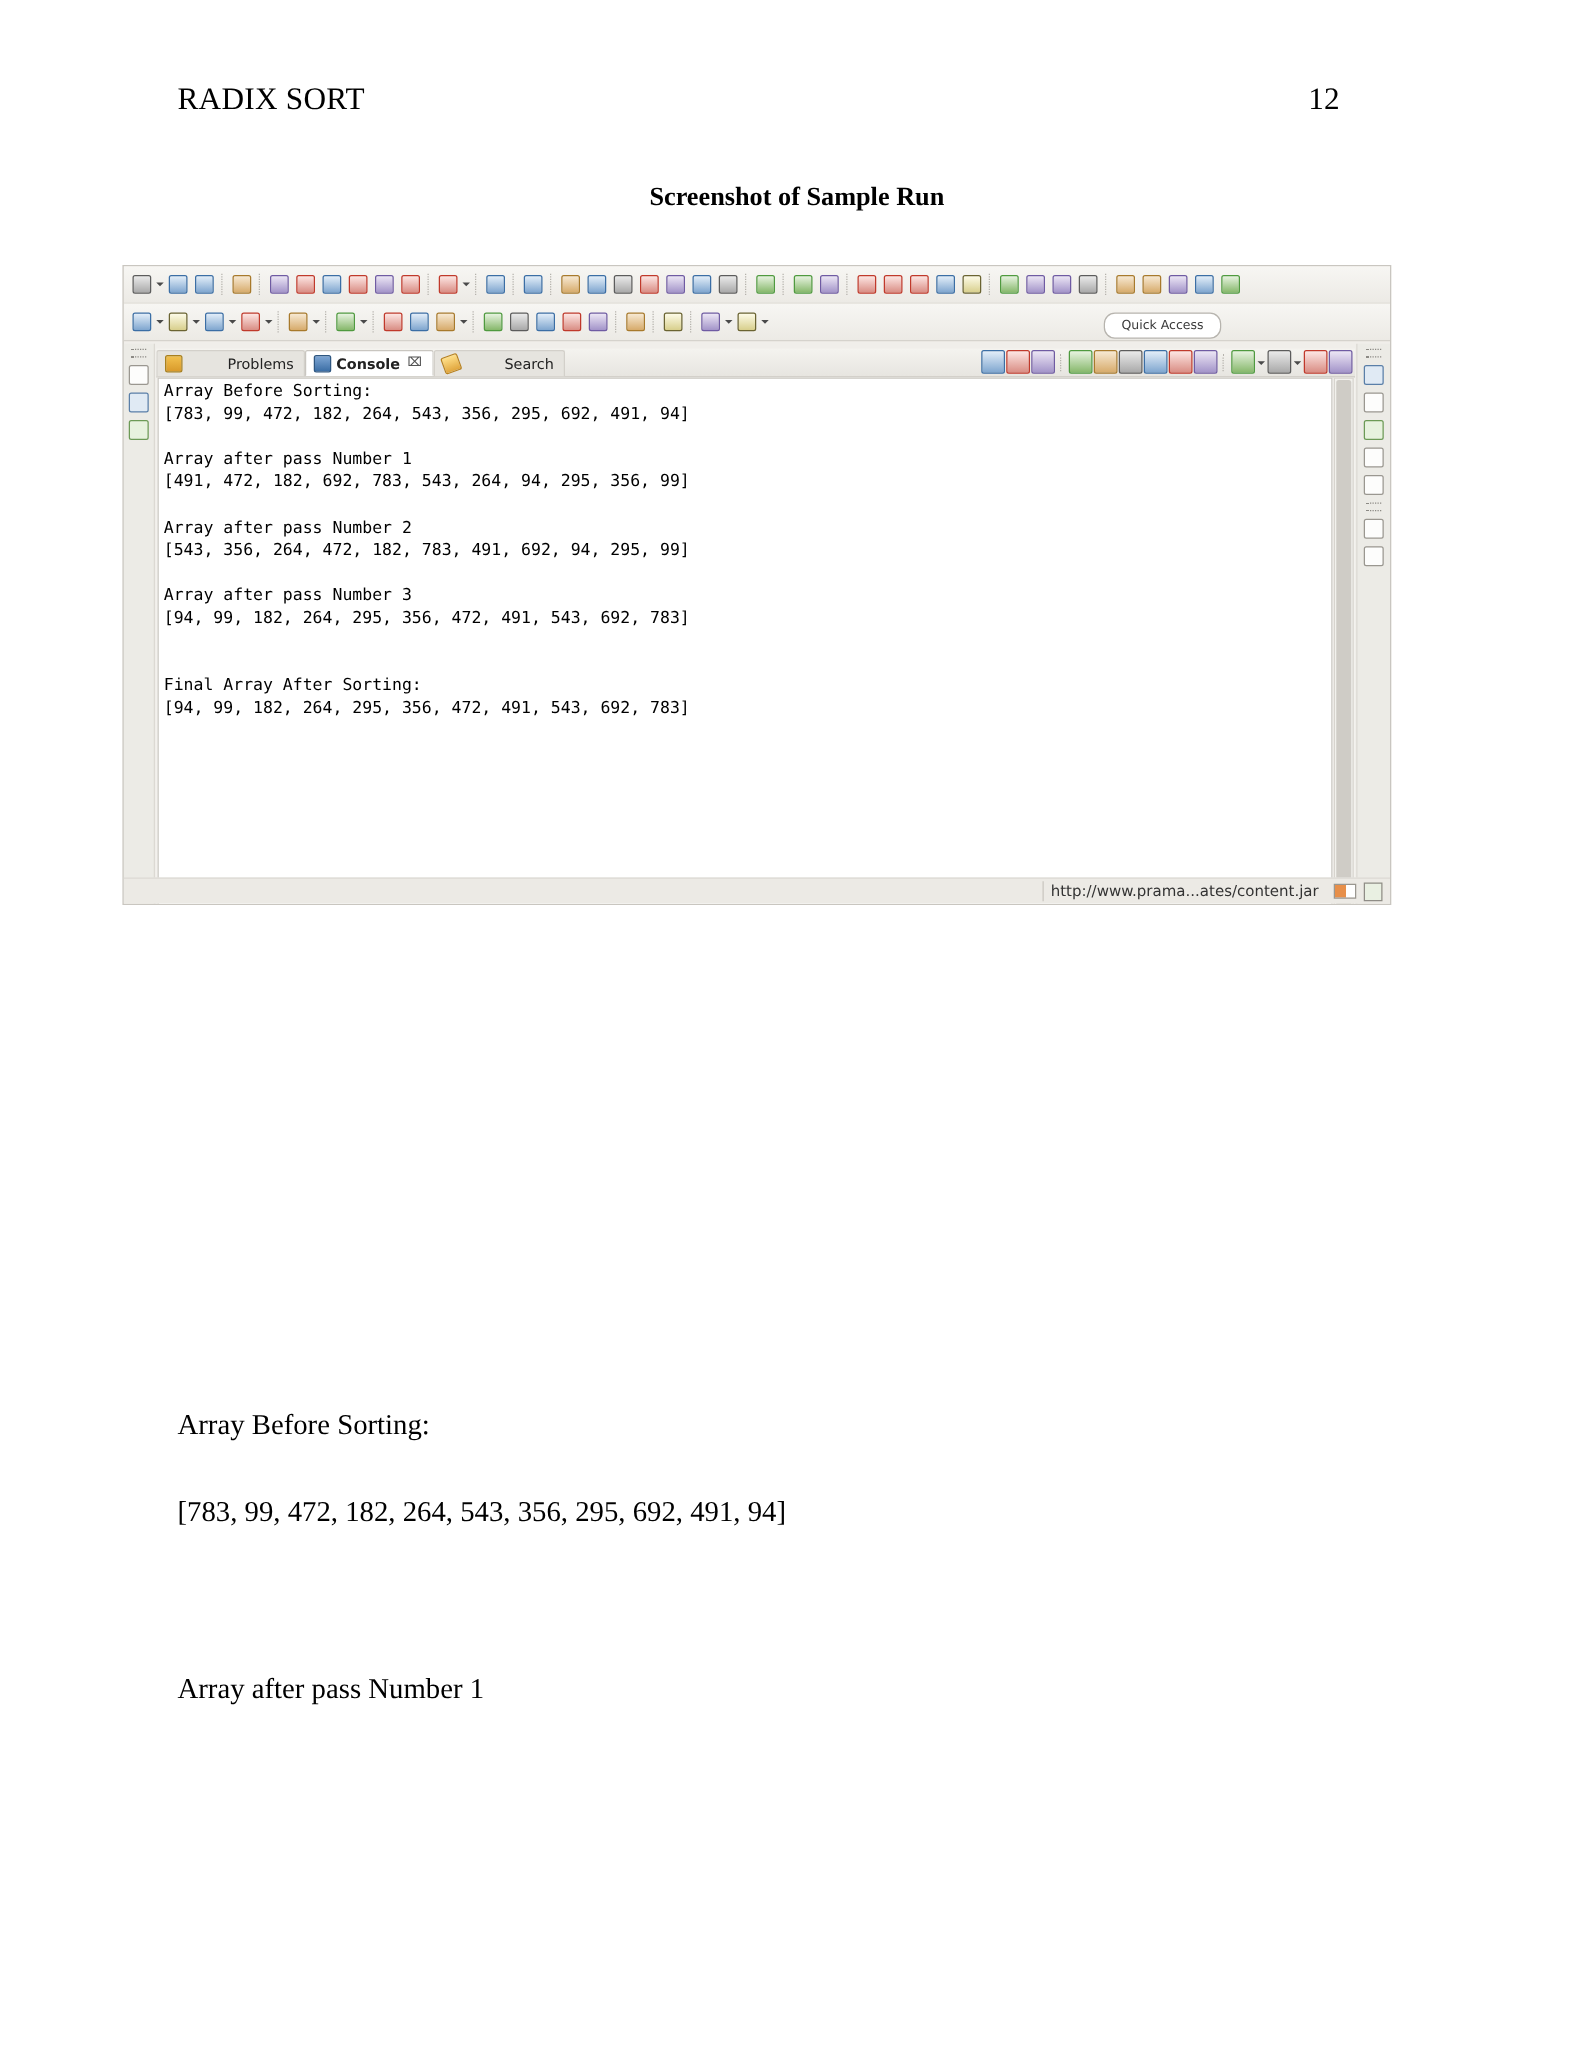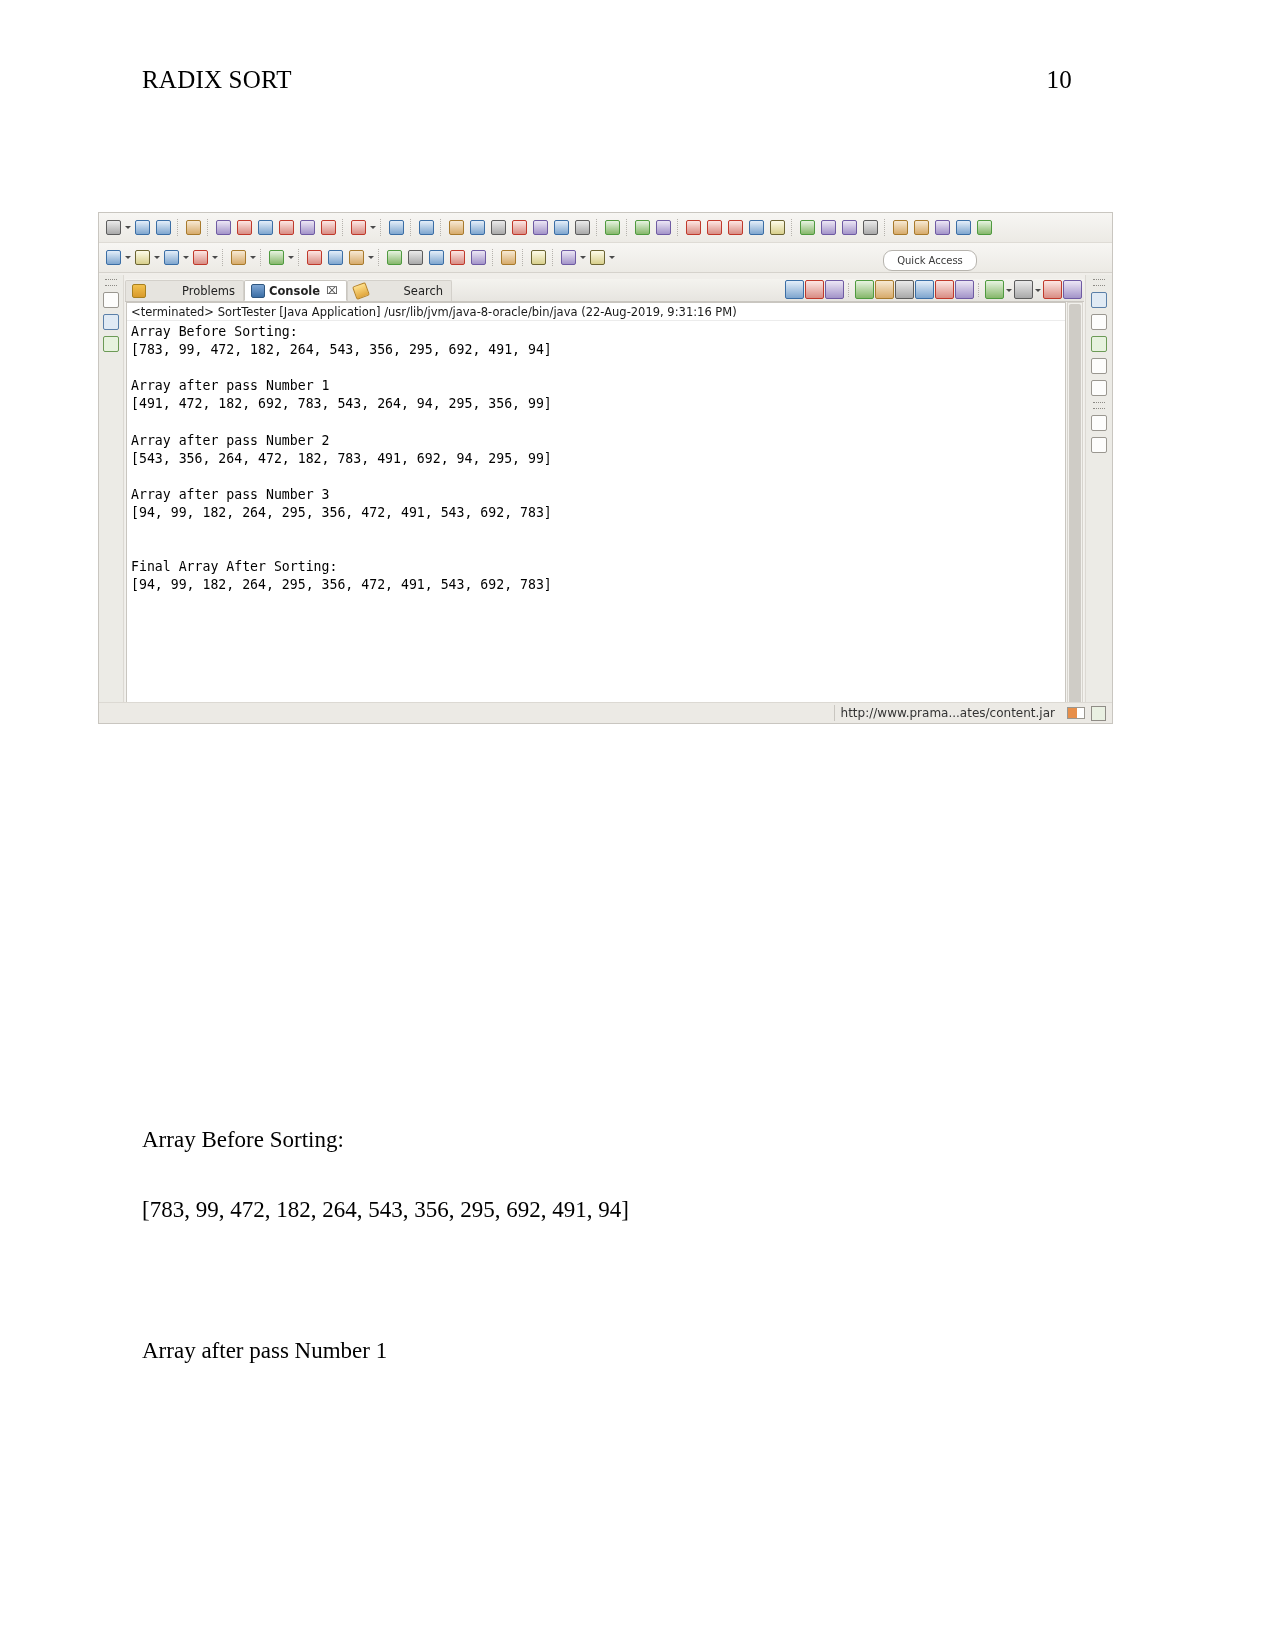--- a/index.html
+++ b/index.html
@@ -339,23 +339,24 @@
     background: #e9f0e2;
   }
 </style>
 </head>
 <body>
 
 <div class="page">
 
   <div class="doc-header">
     <span>RADIX SORT</span>
-    <span class="page-num">10</span>
+    <span class="page-num">12</span>
   </div>
 
+  <div class="centered-heading" id="heading-screenshot">Screenshot of Sample Run</div>
 
   <div class="ide">
 
     <div class="toolbar row1" id="toolbar-row-1">
         <span class="tb-item">
           <span class="tb-glyph" style="background: linear-gradient(rgb(234, 234, 234), rgb(169, 169, 169)); border: 1px solid rgb(92, 92, 92);"></span>
         </span>
         <span class="tb-arrow"></span>
         <span class="tb-item">
           <span class="tb-glyph" style="background: linear-gradient(rgb(227, 238, 249), rgb(127, 166, 207)); border: 1px solid rgb(59, 110, 165);"></span>
@@ -607,21 +608,20 @@
             <span class="vt-ico" style="background: linear-gradient(rgb(231, 243, 224), rgb(134, 184, 107)); border: 1px solid rgb(79, 154, 63);"></span>
             <span class="tb-arrow" style="height: 17px;"></span>
             <span class="vt-ico" style="background: linear-gradient(rgb(234, 234, 234), rgb(169, 169, 169)); border: 1px solid rgb(92, 92, 92);"></span>
             <span class="tb-arrow" style="height: 17px;"></span>
             <span class="vt-ico" style="background: linear-gradient(rgb(253, 230, 227), rgb(217, 141, 132)); border: 1px solid rgb(192, 57, 43);"></span>
             <span class="vt-ico" style="background: linear-gradient(rgb(236, 230, 245), rgb(163, 148, 201)); border: 1px solid rgb(111, 91, 163);"></span>
           </div>
       </div>
 
       <div class="console-body">
-        <div class="term-line">&lt;terminated&gt; SortTester [Java Application] /usr/lib/jvm/java-8-oracle/bin/java (22-Aug-2019, 9:31:16 PM)</div>
         <div class="console-out">Array Before Sorting:
 [783, 99, 472, 182, 264, 543, 356, 295, 692, 491, 94]
 
 Array after pass Number 1
 [491, 472, 182, 692, 783, 543, 264, 94, 295, 356, 99]
 
 Array after pass Number 2
 [543, 356, 264, 472, 182, 783, 491, 692, 94, 295, 99]
 
 Array after pass Number 3

